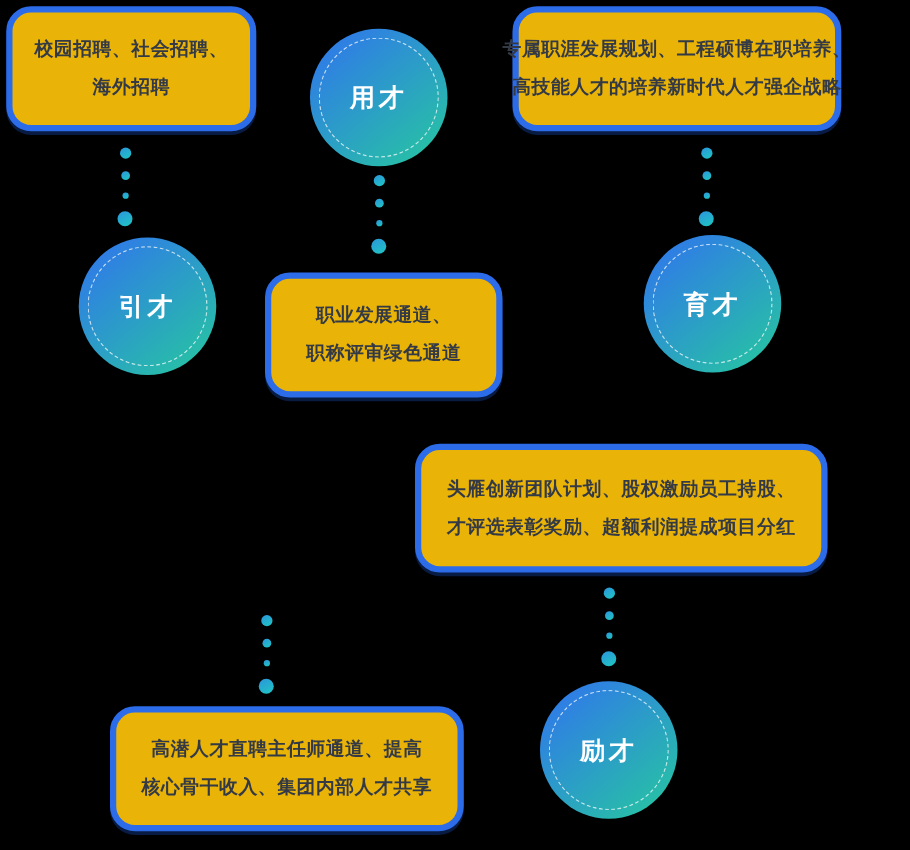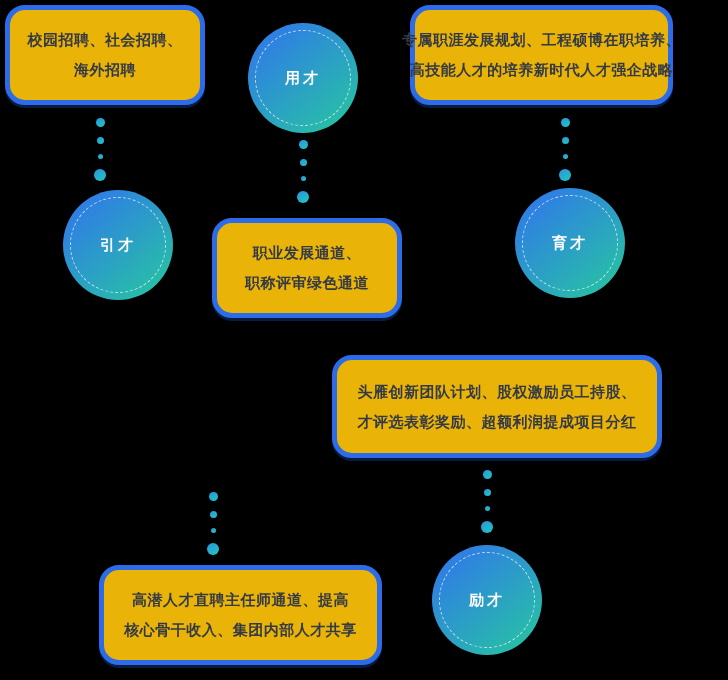--- a/index.html
+++ b/index.html
@@ -49,21 +49,21 @@
   }
   .node::before {
     content: "";
     position: absolute;
     inset: 7px;
     border: 1px dashed rgba(255, 255, 255, 0.7);
     border-radius: 50%;
   }
   .node .label {
     color: #ffffff;
-    font-size: 15px;
+    font-size: 20px;
     font-weight: bold;
     letter-spacing: 3px;
     position: relative;
   }
   .connector {
     position: absolute;
     width: 14px;
     display: flex;
     flex-direction: column;
     align-items: center;
@@ -75,21 +75,21 @@
   .dot.d1 { width: 9px;  height: 9px;  margin-bottom: 10px; }
   .dot.d2 { width: 7px;  height: 7px;  margin-bottom: 10px; }
   .dot.d3 { width: 5px;  height: 5px;  margin-bottom: 10px; }
   .dot.d4 { width: 12px; height: 12px; }
 
   
   #card-recruitment { left: 5px;   top: 5px;   width: 200px; height: 100px; }
   #card-development { left: 410px; top: 5px;   width: 263px; height: 100px; }
   #card-career      { left: 212px; top: 218px; width: 190px; height: 100px; }
   #card-incentive   { left: 332px; top: 355px; width: 330px; height: 103px; }
-  #card-retention   { left: 88px;  top: 565px; width: 283px; height: 100px; margin-left: 11px; }
+  #card-retention   { left: 88px;  top: 565px; width: 283px; height: 100px; }
 
   #node-yongcai { left: 248px; top: 23px;  }
   #node-yincai  { left: 63px;  top: 190px; }
   #node-yucai   { left: 515px; top: 188px; }
   #node-liucai  { left: 158px; top: 370px; }
   #node-licai   { left: 432px; top: 545px; }
 
   #connector-1 { left: 93px;  top: 118px; }
   #connector-2 { left: 296px; top: 140px; }
   #connector-3 { left: 558px; top: 118px; }

